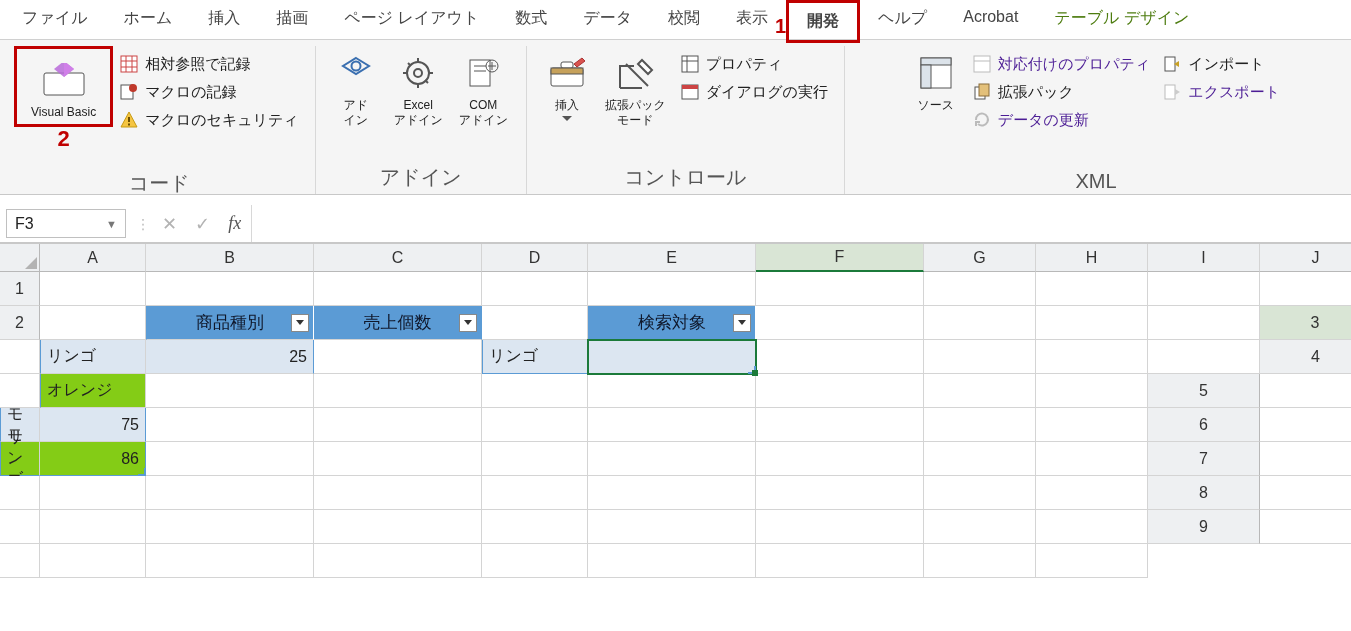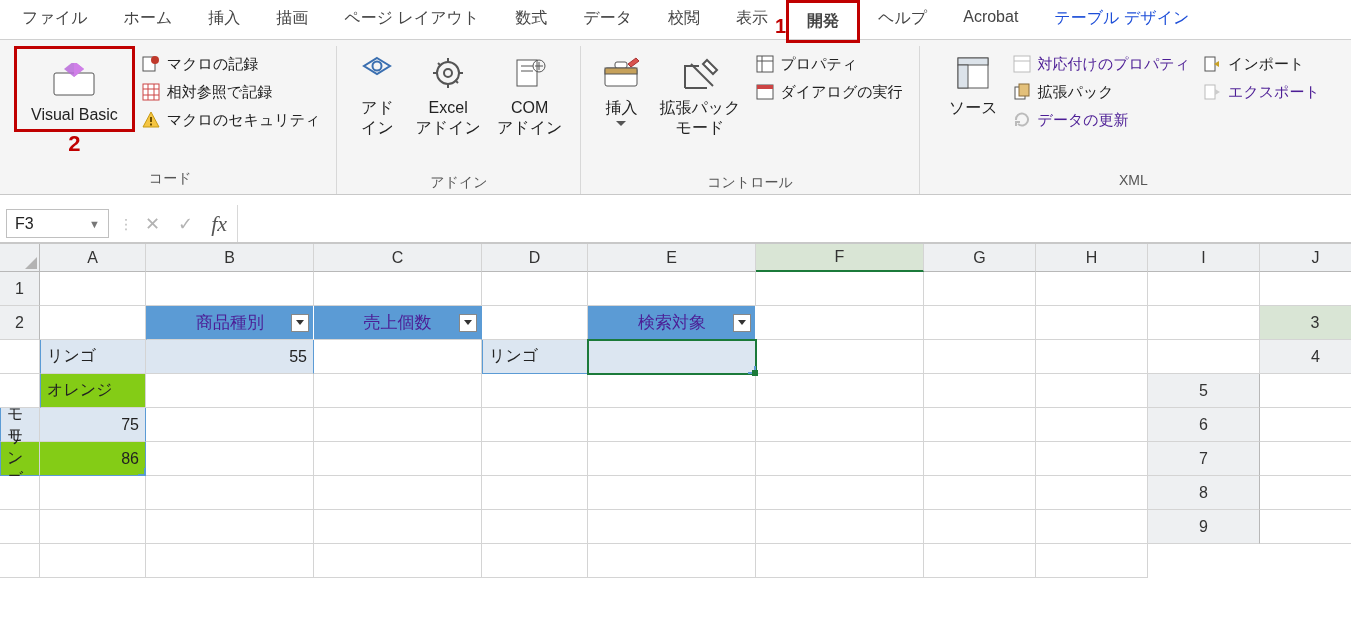--- a/index.html
+++ b/index.html
@@ -23,21 +23,21 @@
     padding: 8px 18px;
     font-size: 16px;
     color: #444;
     cursor: pointer;
     position: relative;
   }
   .ribbon-tab.active {
     font-weight: bold;
     border: 3px solid #c00000;
   }
-  .ribbon-tab.contextual { color: #1d4ed8; }
+  .ribbon-tab.contextual { color: #4d7c0f; }
   .annot-1 {
     position: absolute;
     left: -14px;
     bottom: 2px;
     color: #c00000;
     font-weight: bold;
     font-size: 20px;
   }
   .ribbon-body {
     display: flex;
@@ -53,41 +53,41 @@
     padding: 0 10px;
     border-right: 1px solid #d8d8d8;
   }
   .ribbon-group:last-child { border-right: none; }
   .group-content {
     display: flex;
     align-items: flex-start;
     flex: 1;
   }
   .group-label {
-    font-size: 14px;
+    font-size: 20px;
     color: #555;
     padding: 4px 0 6px 0;
     margin-top: 32px;
   }
   .big-btn {
     display: flex;
     flex-direction: column;
     align-items: center;
     justify-content: flex-start;
     padding: 6px 8px 0 8px;
     cursor: pointer;
     min-width: 60px;
     text-align: center;
   }
   .big-btn .icon-box {
     width: 42px; height: 42px;
     display: flex; align-items: center; justify-content: center;
     margin-bottom: 4px;
   }
-  .big-btn .lbl { font-size: 16px; line-height: 1.25; }
+  .big-btn .lbl { font-size: 12px; line-height: 1.25; }
   .vb-highlight {
     border: 3px solid #c00000;
     padding: 4px 6px;
     position: relative;
   }
   .annot-2 {
     position: absolute;
     bottom: -28px;
     left: 50%;
     transform: translateX(-50%);
@@ -127,40 +127,40 @@
   
   .fx-row {
     display: flex;
     align-items: stretch;
     height: 38px;
     border-bottom: 1px solid #c8c8c8;
     background: #fff;
     margin-top: 10px;
   }
   .name-box {
-    width: 103px;
+    width: 120px;
     border: 1px solid #c0c0c0;
     margin: 4px 8px 4px 6px;
     display: flex;
     align-items: center;
     padding: 0 8px;
     font-size: 16px;
     justify-content: space-between;
   }
   .name-box .dd { color: #777; font-size: 11px; }
   .fx-icons {
     display: flex;
     align-items: center;
     gap: 18px;
     color: #b3b3b3;
     font-size: 18px;
     padding: 0 10px;
     border-right: 1px solid #d8d8d8;
   }
-  .fx-label { color:#555; font-style: italic; font-family: "Cambria Math", serif; font-size: 22px; }
+  .fx-label { color:#555; font-style: italic; font-family: "Cambria Math", serif; font-size: 18px; }
   .fx-input {
     flex: 1;
     border: none;
     padding: 0 8px;
     font-size: 15px;
   }
   .grab-dots { width: 18px; display:flex; align-items:center; justify-content:center; color:#bbb; }
 
   
   .sheet {
@@ -201,21 +201,21 @@
     background: #eef0f2;
     justify-content: center;
     color: #333;
     border-right: 1px solid #b8b8b8;
   }
   .rownum.sel { background: #d9e5d5; border-right: 2px solid #1b7a3a; }
   .cell { padding: 0 6px; background:#fff; }
   .cell.right { justify-content: flex-end; }
   .tbl-hdr {
     background: #5b9bd5;
-    color: #4c1d95;
+    color: #0f172a;
     font-size: 17px;
     justify-content: center;
     position: relative;
     border-right-color: #fff;
   }
   .tbl-hdr .filter-btn {
     position: absolute;
     right: 4px; top: 50%;
     transform: translateY(-50%);
     width: 18px; height: 18px;
@@ -295,34 +295,34 @@
               </svg>
           </div>
           <div class="lbl">Visual Basic</div>
         </div>
         <span class="annot-2">2</span>
       </div>
       <div class="small-list">
         <div class="small-item">
           <span class="mini-icon">
               <svg width="18" height="18" viewBox="0 0 18 18">
+                <rect x="1" y="1" width="16" height="16" fill="#fff" stroke="#c44"></rect>
+                <path d="M1 6 H17 M1 12 H17 M6 1 V17 M12 1 V17" stroke="#c44"></path>
+              </svg>
+            </span>
+          <span>相対参照で記録</span>
+        </div>
+        <div class="small-item">
+          <span class="mini-icon">
+              <svg width="18" height="18" viewBox="0 0 18 18">
                 <rect x="1" y="2" width="12" height="14" fill="#fff" stroke="#555"></rect>
                 <circle cx="13" cy="5" r="4" fill="#c0392b"></circle>
               </svg>
             </span>
           <span>マクロの記録</span>
-        </div>
-        <div class="small-item">
-          <span class="mini-icon">
-              <svg width="18" height="18" viewBox="0 0 18 18">
-                <rect x="1" y="1" width="16" height="16" fill="#fff" stroke="#c44"></rect>
-                <path d="M1 6 H17 M1 12 H17 M6 1 V17 M12 1 V17" stroke="#c44"></path>
-              </svg>
-            </span>
-          <span>相対参照で記録</span>
         </div>
         <div class="small-item">
           <span class="mini-icon">
               <svg width="18" height="18" viewBox="0 0 18 18">
                 <path d="M9 1 L17 16 H1 Z" fill="#f5c542" stroke="#c79a13"></path>
                 <rect x="8" y="6" width="2" height="5" fill="#6b4e00"></rect>
                 <rect x="8" y="12.5" width="2" height="2" fill="#6b4e00"></rect>
               </svg>
             </span>
           <span>マクロのセキュリティ</span>
@@ -548,21 +548,21 @@
     <span class="filter-btn"></span>
   </div>
   <div class="cell"></div>
   <div class="cell"></div>
   <div class="cell"></div>
   <div class="cell"></div>
 
   <div class="rownum sel">3</div>
   <div class="cell"></div>
   <div class="cell band-odd tbl-left">リンゴ</div>
-  <div class="cell band-odd tbl-right right">55</div>
+  <div class="cell band-odd tbl-right right">25</div>
   <div class="cell"></div>
   <div class="cell band-odd tbl-left tbl-bottom">リンゴ</div>
   <div class="cell band-odd tbl-right tbl-bottom active-cell" style="position:relative;">
     <span></span>
     <span class="tbl-corner"></span>
   </div>
   <div class="cell"></div>
   <div class="cell"></div>
   <div class="cell"></div>
   <div class="cell"></div>

